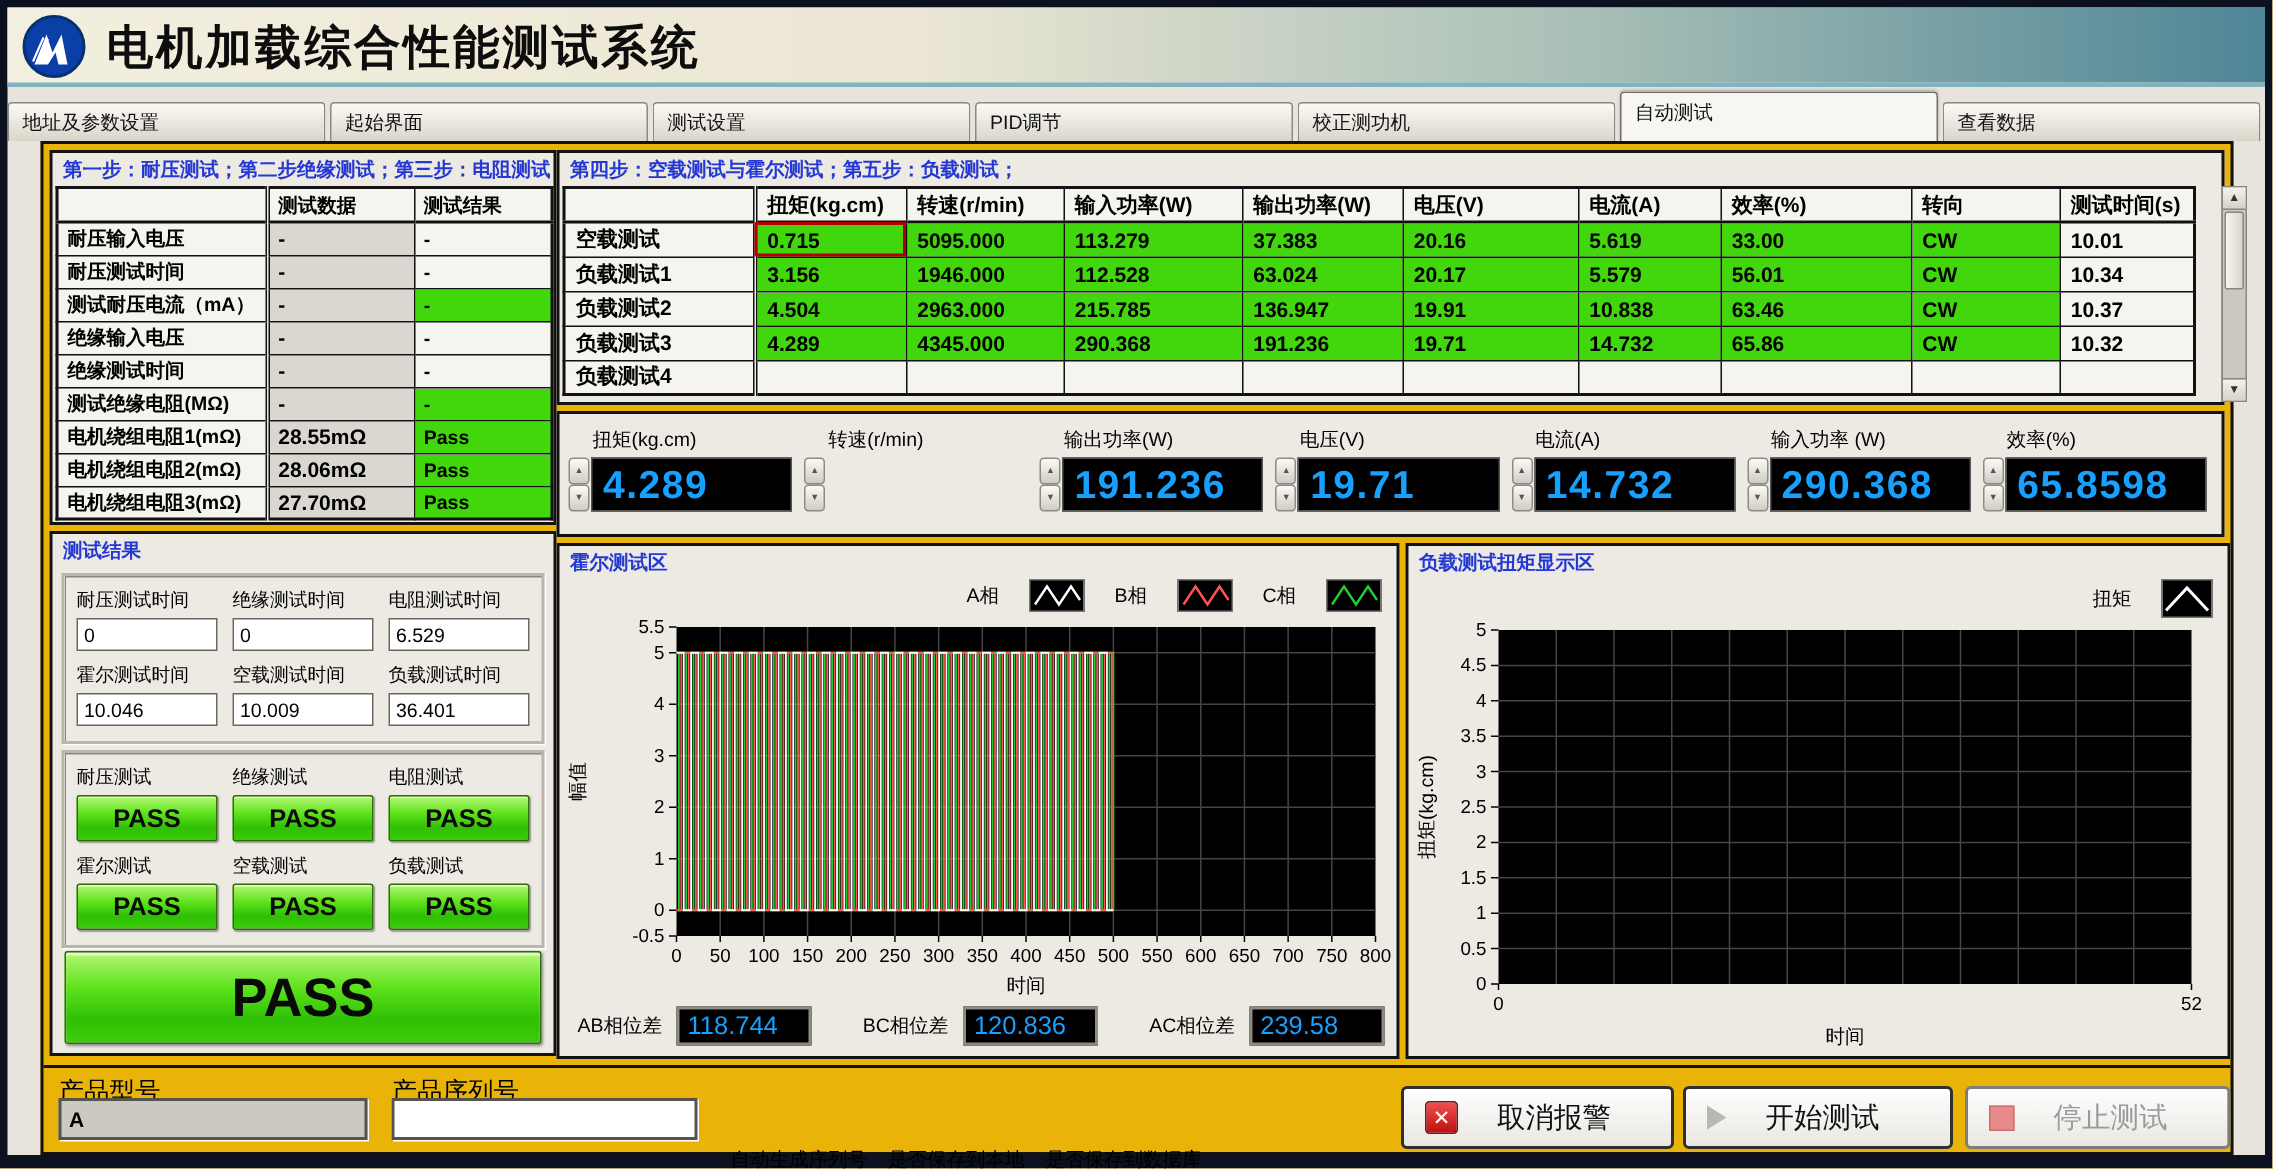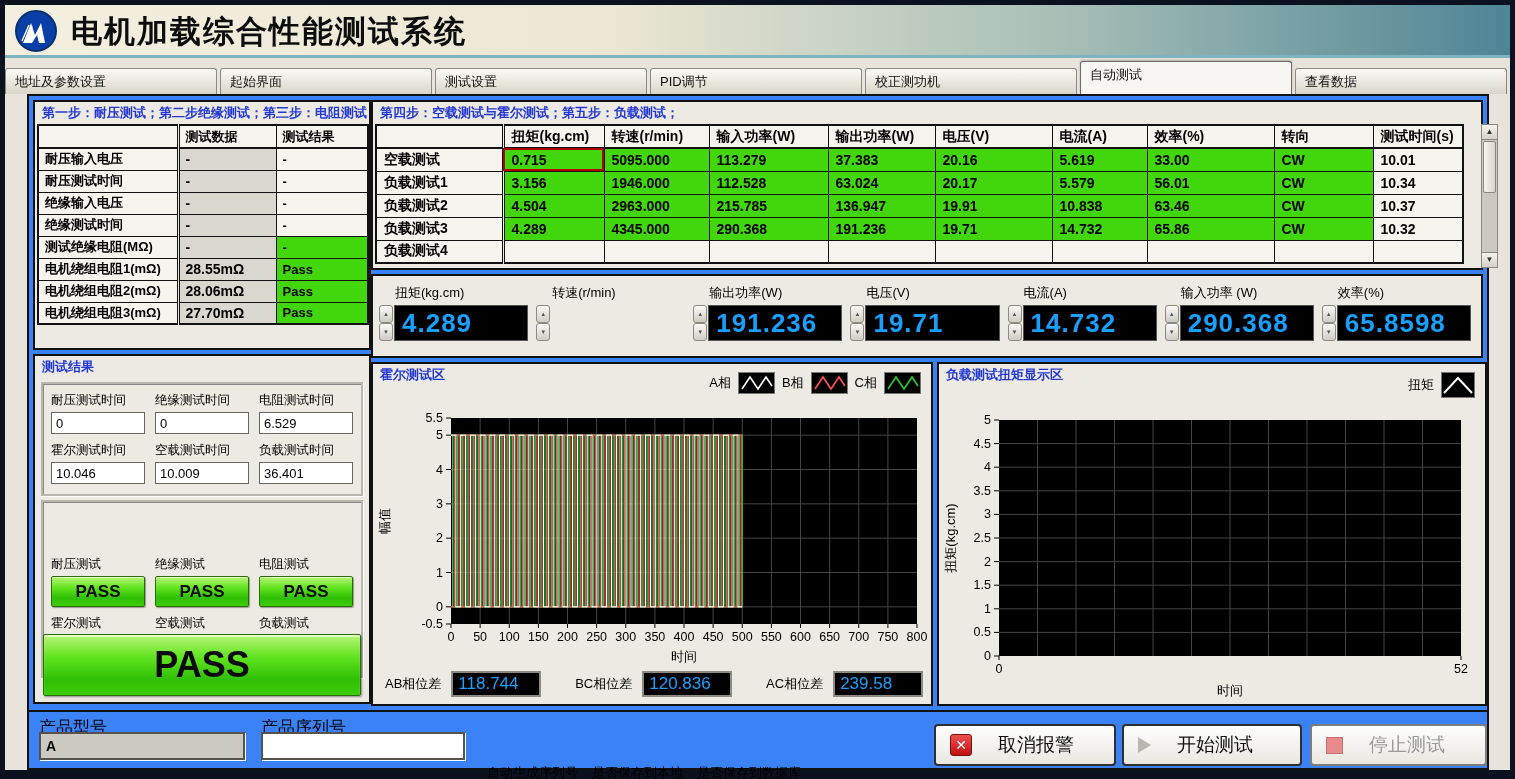--- a/index.html
+++ b/index.html
@@ -19,21 +19,21 @@
 
   
   .tabbar { position:absolute; left:0; top:56px; width:1505px; height:33px; display:flex; align-items:flex-end; }
   .tab { flex:1; height:26px; margin-right:3px; background:linear-gradient(180deg,#fbfaf6,#d9d5c9);
     border:1px solid #8a8a84; border-bottom:none; border-radius:3px 3px 0 0;
     font-size:13px; line-height:25px; padding-left:9px; color:#111; cursor:default; }
   .tab.active { height:33px; background:#f7f6f2; border-color:#6e6e68; font-weight:400; box-shadow:0 -1px 2px rgba(0,0,0,.25); }
 
   
   .main { position:absolute; left:22px; top:89px; width:1462px; height:676px;
-    border:2px solid #121212; background:#3b82f6; }
+    border:2px solid #121212; background:#eab308; }
   .panel { position:absolute; border:2px solid #121212; background:#eceae2; }
   .panel-title { height:22px; line-height:22px; padding-left:7px; font-size:13px; font-weight:700; color:#2438d4; }
 
   
   #panelA { left:4px; top:4px; width:338px; height:250px; }
   table.t1 { border-collapse:collapse; table-layout:fixed; width:330px; margin:0 2px;
     border:2px solid #121212; }
   table.t1 td { border:1px solid #121212; height:22px; font-size:13px; font-weight:700;
     padding-left:6px; color:#000; background:#f6f4ee; overflow:hidden; white-space:nowrap; }
   table.t1 tr.hdr td { height:23px; border-bottom:2px solid #121212; }
@@ -42,21 +42,21 @@
   table.t1 td.grn { background:#42d60d; }
 
   
   #panelB { left:4px; top:258px; width:338px; height:350px; }
   .sunken { margin:4px 6px; background:#eceae2; border:2px solid #b9b6ad;
     box-shadow:inset 1px 1px 0 #888, 1px 1px 0 #fff; padding:8px 8px 10px 8px; }
   .times-grid { display:grid; grid-template-columns:1fr 1fr 1fr; gap:8px 10px; }
   .tg-label { font-size:12.5px; color:#000; margin-bottom:3px; }
   .tg-input { width:100%; height:22px; border:1px solid #6a675f; background:#fff;
     font-size:13px; padding-left:4px; font-family:inherit; }
-  .ind-grid { display:grid; grid-template-columns:1fr 1fr 1fr; gap:8px 10px;margin-top:46px; }
+  .ind-grid { display:grid; grid-template-columns:1fr 1fr 1fr; gap:8px 10px; }
   .pass-btn { height:31px; border:1px solid #2b6d08; border-radius:2px;
     background:linear-gradient(180deg,#b7f677 0%,#5fe31d 38%,#2fbf05 72%,#3ccd0b 100%);
     box-shadow:inset 0 1px 0 #e2ffc2, 1px 1px 1px rgba(0,0,0,.35);
     font-size:17px; font-weight:700; color:#0a0a0a; text-align:center; line-height:30px; }
   .big-pass { position:absolute; left:8px; right:8px; bottom:6px; height:62px;
     border:1px solid #2b6d08; border-radius:2px;
     background:linear-gradient(180deg,#b7f677 0%,#5fe31d 38%,#2fbf05 75%,#3ccd0b 100%);
     box-shadow:inset 0 2px 1px #e2ffc2, 1px 1px 2px rgba(0,0,0,.4);
     font-size:36px; font-weight:700; color:#0a0a0a; text-align:center; line-height:60px; }
 
@@ -85,21 +85,21 @@
   .disp-row { display:flex; height:36px; }
   .spinner { width:14px; display:flex; flex-direction:column; margin-right:1px; }
   .spin-btn { flex:1; background:linear-gradient(180deg,#fbfaf7,#cfccc3); border:1px solid #8d8a82;
     border-radius:3px; font-size:6px; line-height:16px; text-align:center; color:#555; }
   .disp-value { flex:1; background:#000; border:1px solid #555; color:#18a0ff;
     font-size:26px; font-weight:700; padding:2px 0 0 7px; letter-spacing:1px; }
 
   
   #panelE { left:342px; top:266px; width:562px; height:344px; }
   #panelF { left:908px; top:266px; width:550px; height:344px; }
-  .legend { position:absolute; top:8px; right:10px; display:flex; align-items:center; gap:7px; }
+  .legend { position:absolute; top:22px; right:10px; display:flex; align-items:center; gap:20px; }
   .legend .lg-label { font-size:13px; color:#000; }
   .lg-icon { width:37px; height:22px; background:#000; border:1px solid #777; }
   .phase-row { position:absolute; left:12px; bottom:7px; right:8px; display:flex; align-items:center; gap:10px; }
   .phase-label { font-size:13px; color:#000; white-space:nowrap; }
   .phase-box { width:106px; height:26px; background:#000; border:2px solid #8d8a82;
     color:#18a0ff; font-size:17px; font-weight:400; padding:1px 0 0 5px; margin-right:24px; }
   svg text { font-family:"Liberation Sans","DejaVu Sans",sans-serif; }
 
   
   .divider { position:absolute; left:0; right:0; top:614px; height:2px; background:#121212; }
@@ -167,20 +167,25 @@
         </tr>
         <tr>
               <td class="lbl">耐压输入电压</td>
               <td class="dat">-</td>
               <td>-</td>
             </tr>
         <tr>
               <td class="lbl">耐压测试时间</td>
               <td class="dat">-</td>
               <td>-</td>
+            </tr>
+        <tr>
+              <td class="lbl">测试耐压电流（mA）</td>
+              <td class="dat">-</td>
+              <td class="grn">-</td>
             </tr>
         <tr>
               <td class="lbl">绝缘输入电压</td>
               <td class="dat">-</td>
               <td>-</td>
             </tr>
         <tr>
               <td class="lbl">绝缘测试时间</td>
               <td class="dat">-</td>
               <td>-</td>

